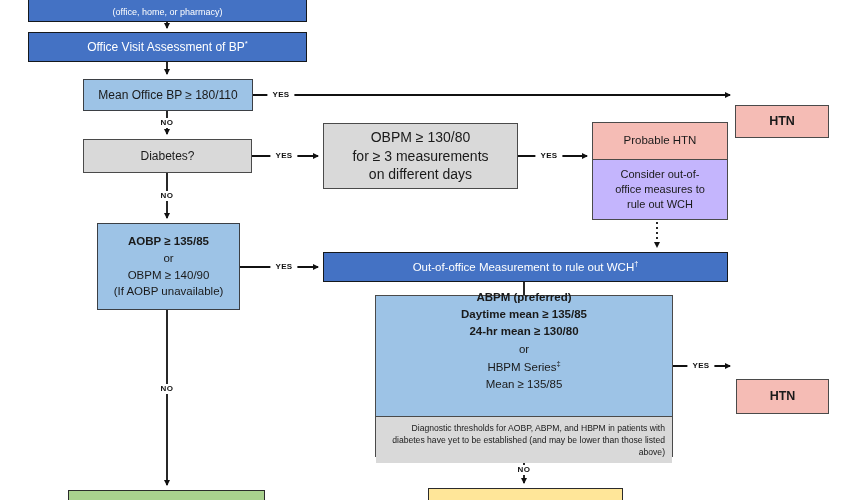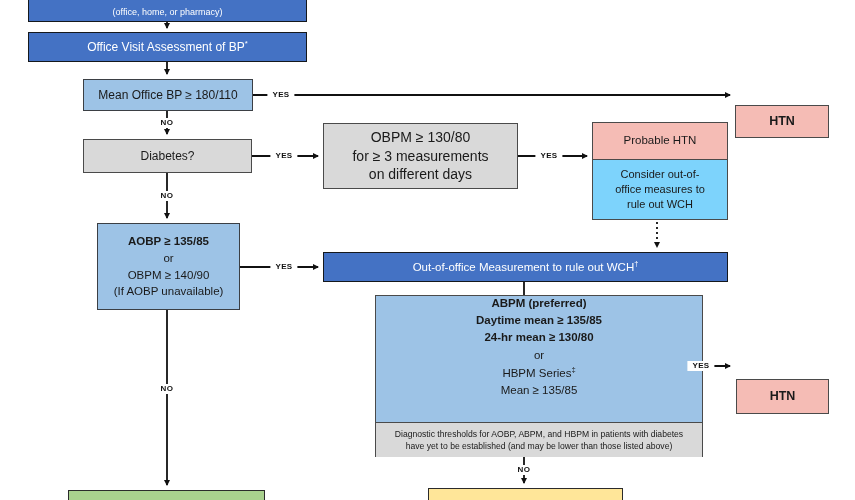--- a/index.html
+++ b/index.html
@@ -18,21 +18,21 @@
   .bold{font-weight:bold;}
   sup{font-size:0.65em;}
   svg.connectors{position:absolute;left:0;top:0;pointer-events:none;}
   .edge-label{
     position:absolute;transform:translate(-50%,-50%);
     background:#fff;font-size:8px;font-weight:bold;letter-spacing:.4px;
     padding:1px 5px;line-height:1;color:#111;
   }
   .footer-note{
     background:#D9D9D9;border-top:1.4px solid #4a4a4a;width:100%;box-sizing:border-box;
-    font-size:8.6px;text-align:center;padding:5px 16px;line-height:1.4;
+    font-size:8.6px;text-align:right;padding:5px 7px;line-height:1.4;
     display:block;flex:1;
   }
 </style>
 </head>
 <body>
 
 <div id="stage">
 
   <svg class="connectors" width="855" height="500" viewBox="0 0 855 500">
     <defs>
@@ -76,37 +76,37 @@
   <div class="box graybox" style="left:83px;top:139px;width:169px;height:34px;font-size:12px;">
     <div>Diabetes?</div>
   </div>
 
   <div class="box graybox" style="left:323px;top:123px;width:195px;height:66px;font-size:14px;">
     <div>OBPM ≥ 130/80</div>
     <div>for ≥ 3 measurements</div>
     <div>on different days</div>
   </div>
 
-  <div class="box" style="left:592px;top:122px;width:136px;height:98px;border:1.5px solid #4a4a4a;padding:0;background:#7dd3fc;">
+  <div class="box" style="left:592px;top:122px;width:136px;height:98px;border:1.5px solid #4a4a4a;padding:0;background:#c4b5fd;">
     <div style="background:#F5BCB5;width:100%;height:37px;display:flex;align-items:center;justify-content:center;border-bottom:1.4px solid #4a4a4a;box-sizing:border-box;font-size:11.5px;">Probable HTN</div>
     <div style="flex:1;display:flex;align-items:center;justify-content:center;font-size:11px;padding:2px 15px;line-height:1.35;">Consider out-of-office measures to rule out WCH</div>
   </div>
 
   <div class="box lightblue" style="left:97px;top:223px;width:143px;height:87px;font-size:11.5px;line-height:1.45;">
     <div class="bold">AOBP ≥ 135/85</div>
     <div>or</div>
     <div>OBPM ≥ 140/90</div>
     <div>(If AOBP unavailable)</div>
   </div>
 
   <div class="box blue" style="left:323px;top:252px;width:405px;height:30px;font-size:11.5px;">
     <div><span>Out-of-office Measurement to rule out WCH</span><sup>†</sup></div>
   </div>
 
-  <div class="box" style="left:375px;top:295px;width:328px;height:162px;border:1.5px solid #4a4a4a;padding:0;background:#9DC3E6;gap:23px;">
+  <div class="box" style="left:375px;top:295px;width:298px;height:162px;border:1.5px solid #4a4a4a;padding:0;background:#9DC3E6;gap:23px;">
     <div style="height:107px;display:flex;flex-direction:column;align-items:center;justify-content:center;font-size:11.5px;line-height:1.5;">
       <div class="bold">ABPM (preferred)</div>
       <div class="bold">Daytime mean ≥ 135/85</div>
       <div class="bold">24-hr mean ≥ 130/80</div>
       <div>or</div>
       <div><span>HBPM Series</span><sup>‡</sup></div>
       <div>Mean ≥ 135/85</div>
     </div>
     <div class="footer-note">Diagnostic thresholds for AOBP, ABPM, and HBPM in patients with diabetes have yet to be established (and may be lower than those listed above)</div>
   </div>

